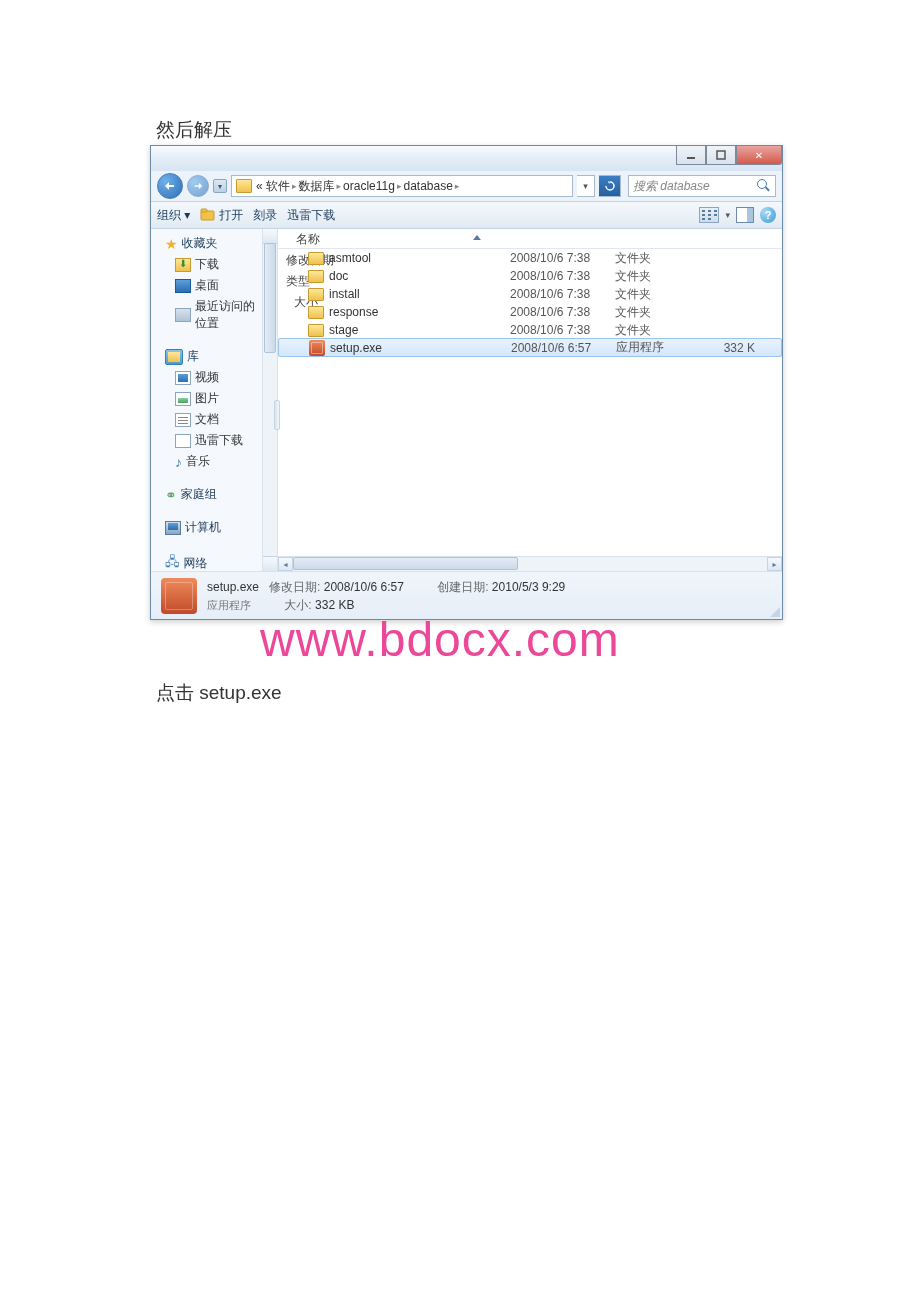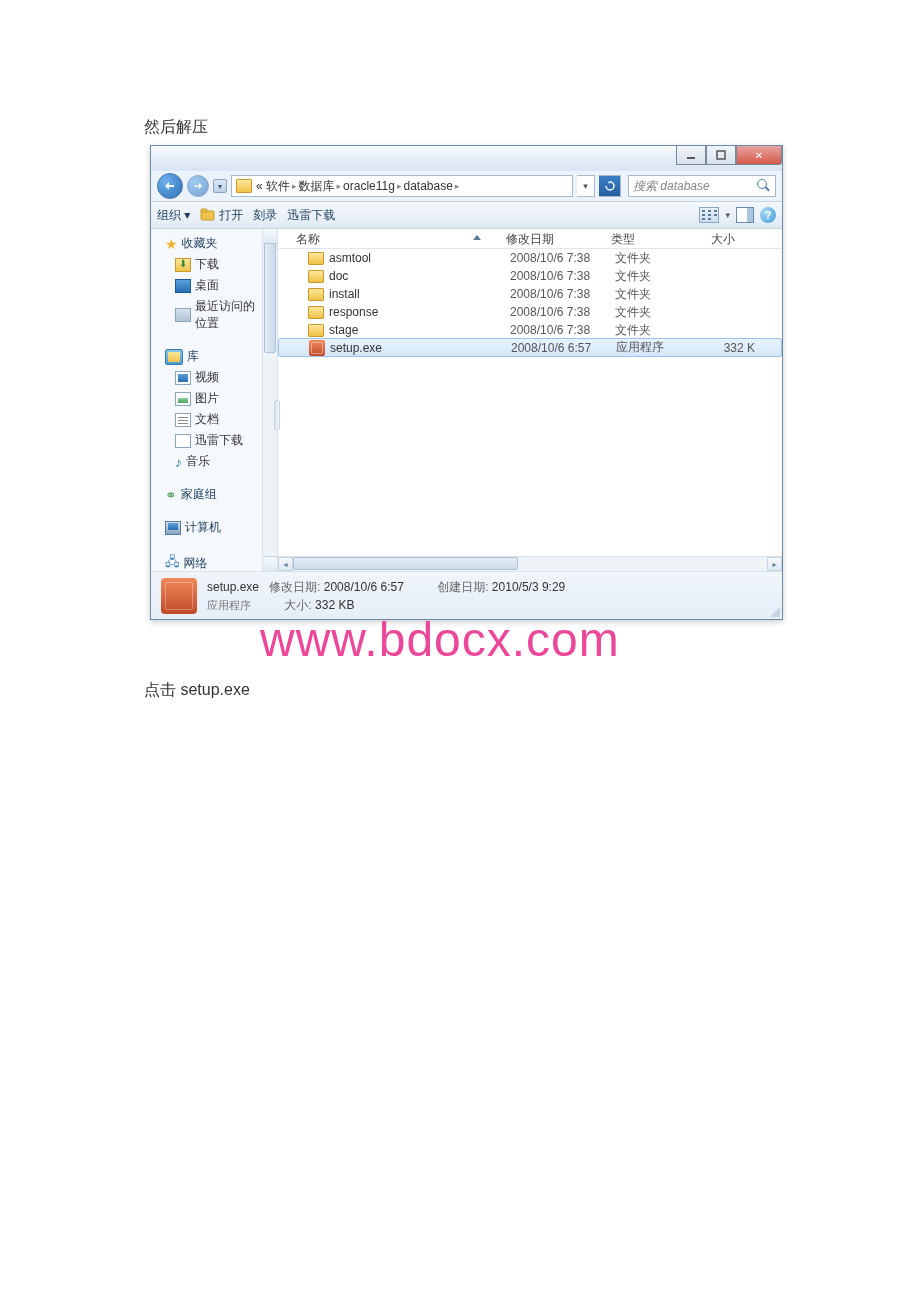--- a/index.html
+++ b/index.html
@@ -7,22 +7,22 @@
       width: 920px;
       height: 1302px;
       background: #fff;
       font-family: "Microsoft YaHei", "SimSun", Arial, sans-serif;
       font-size: 14px;
       color: #333;
       position: relative;
     }
     .doc-text {
       position: absolute;
-      left: 144px;
-      font-size: 16px;
+      left: 156px;
+      font-size: 19px;
       color: #333;
     }
     .text-top { top: 117px; }
     .text-bottom { top: 680px; }
     .win-frame {
       position: absolute;
       left: 150px;
       top: 145px;
       width: 633px;
       height: 475px;
@@ -277,20 +277,21 @@
       width: 6px; height: 30px;
       background: linear-gradient(to right, #d8e2ed, #f5f8fc);
       border: 1px solid #c5d4e3;
       border-radius: 2px;
     }
     .columns {
       display: flex;
       height: 20px;
       border-bottom: 1px solid #e0e6ed;
       color: #444;
+      flex-direction: column;
     }
     .col { padding: 2px 8px; border-right: 1px solid transparent; }
     .col-name { width: 220px; padding-left: 18px; position: relative; }
     .col-name .sort-arrow {
       position: absolute;
       left: 195px; top: 6px;
       width: 0; height: 0;
       border-left: 4px solid transparent;
       border-right: 4px solid transparent;
       border-bottom: 5px solid #5a7a9a;

